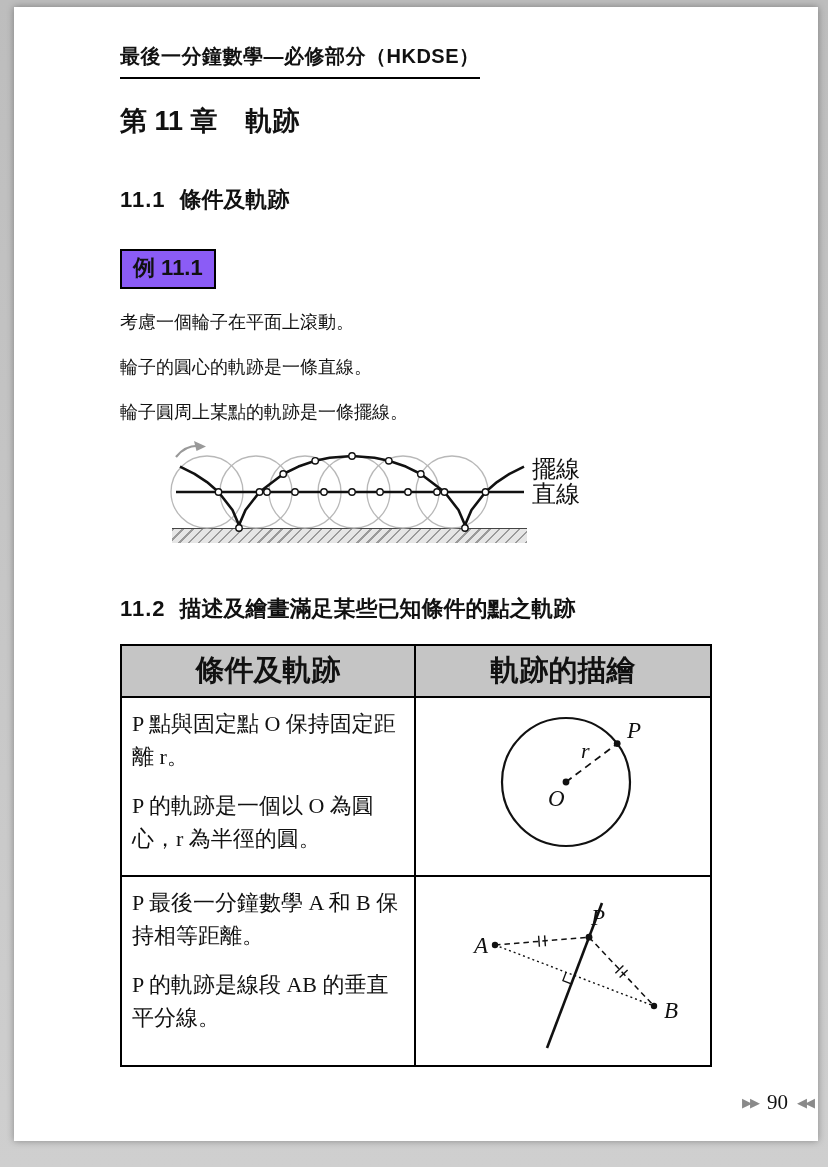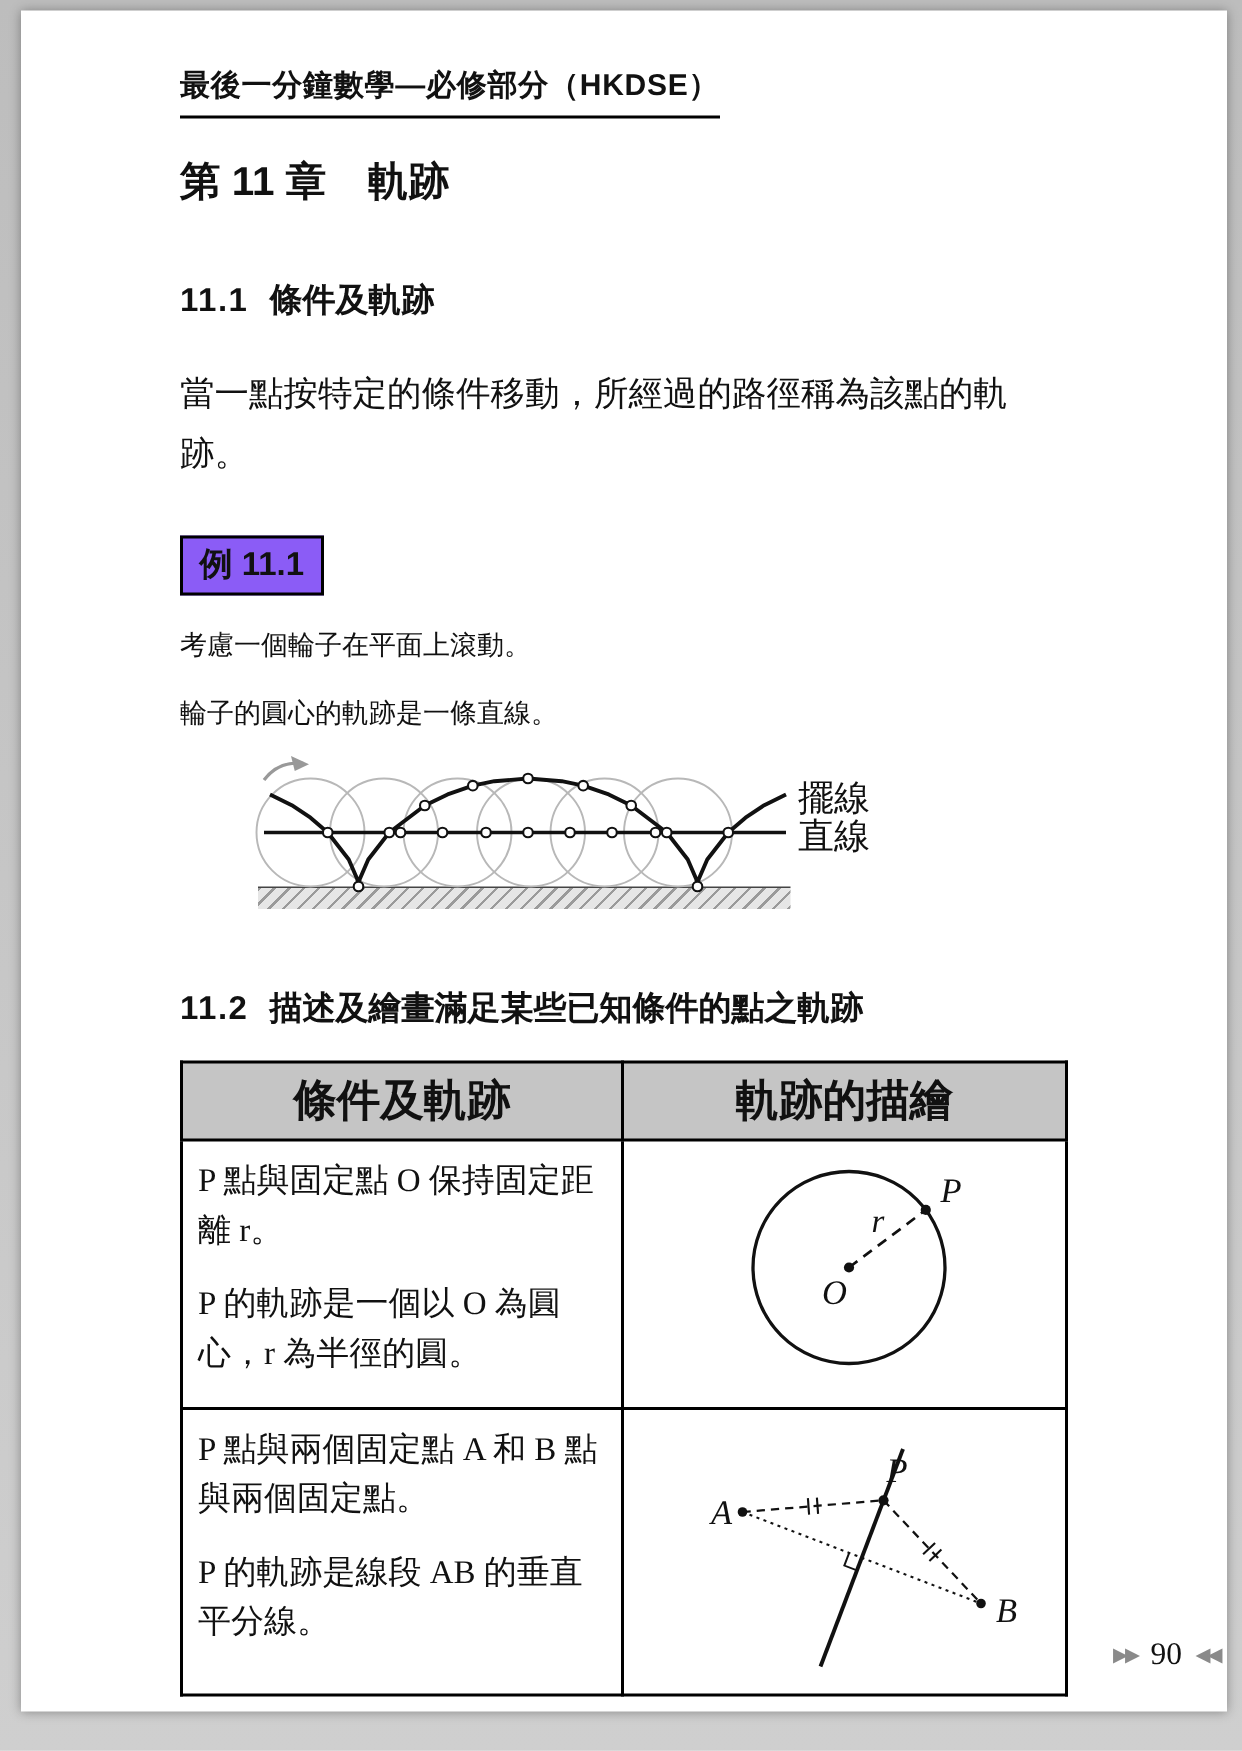--- a/index.html
+++ b/index.html
@@ -51,28 +51,28 @@
       <div class="doc-header">最後一分鐘數學—必修部分（HKDSE）</div>
 
       <div class="chapter">
         <span>第 11 章</span><span class="chapter-name">軌跡</span>
       </div>
 
       <h2 class="sec">
         <span class="num">11.1</span><span>條件及軌跡</span>
       </h2>
 
-      <p class="body">當一點按特定的條件移動，所經過的路徑稱為該點的軌跡。</p>
 
       <div class="example-box">
         <span>例 11.1</span>
       </div>
 
       <p class="exline">考慮一個輪子在平面上滾動。</p>
       <p class="exline">輪子的圓心的軌跡是一條直線。</p>
+      <p class="exline">輪子圓周上某點的軌跡是一條擺線。</p>
 
       
       <div class="diagram">
         <div class="hatch"></div>
         <svg width="470" height="108" viewBox="0 0 470 108">
 
           <g stroke="#b8b8b8" stroke-width="1.3" fill="none">
             <circle cx="75" cy="52" r="36"></circle>
               <circle cx="124" cy="52" r="36"></circle>
               <circle cx="173" cy="52" r="36"></circle>
@@ -141,21 +141,21 @@
                 <circle cx="140" cy="80" r="3.4" fill="#111"></circle>
                 <circle cx="191.2" cy="41.6" r="3.4" fill="#111"></circle>
                 <text x="122" y="104" font-size="23" font-style="italic" font-family="Liberation Serif, serif" fill="#111">O</text>
                 <text x="155" y="56" font-size="22" font-style="italic" font-family="Liberation Serif, serif" fill="#111">r</text>
                 <text x="201" y="36" font-size="23" font-style="italic" font-family="Liberation Serif, serif" fill="#111">P</text>
               </svg>
             </td>
           </tr>
           <tr>
             <td class="cond">
-              <p>P 點與兩個固定點 A 和 B 點與兩個固定點。</p>
+              <p>P 最後一分鐘數學 A 和 B 保持相等距離。</p>
               <p>P 的軌跡是線段 AB 的垂直平分線。</p>
             </td>
             <td class="sketch">
               <svg width="290" height="176" viewBox="0 0 290 176">
 
                 <line x1="69" y1="64" x2="228" y2="125" stroke="#111" stroke-width="1.4" stroke-dasharray="2 3"></line>
 
                 <line x1="69" y1="64" x2="163" y2="56.2" stroke="#111" stroke-width="1.5" stroke-dasharray="5.5 4"></line>
                 <line x1="163" y1="56.2" x2="228" y2="125" stroke="#111" stroke-width="1.5" stroke-dasharray="5.5 4"></line>
 

